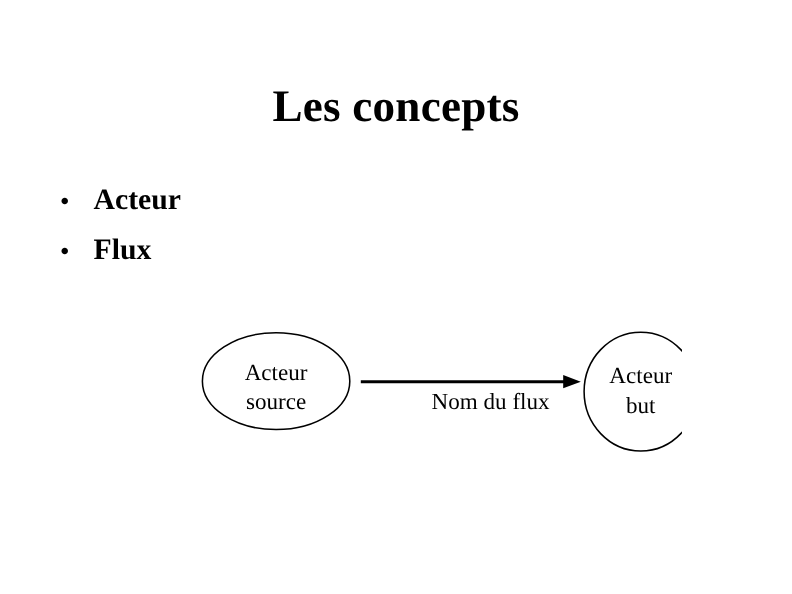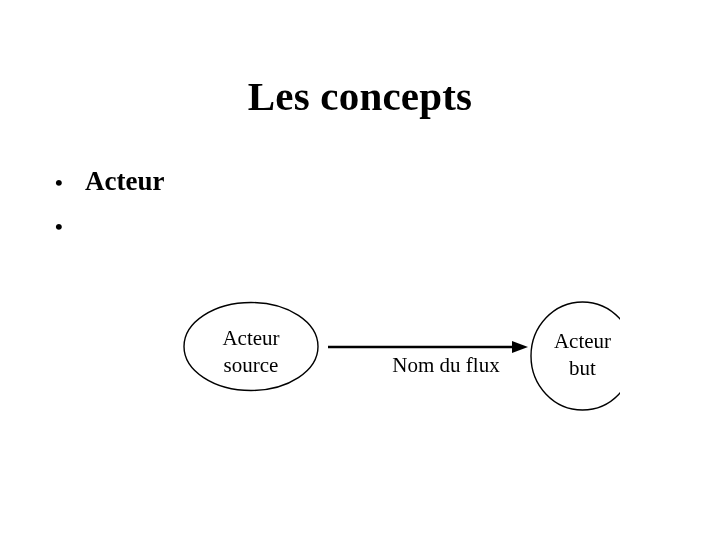--- a/index.html
+++ b/index.html
@@ -116,20 +116,21 @@
 
   <div id="bullet-list">
 
     <div class="bullet-row">
       <span class="bullet-glyph">•</span>
       <span class="bullet-label">Acteur</span>
     </div>
 
     <div class="bullet-row">
       <span class="bullet-glyph">•</span>
+      <span class="bullet-label">Flux</span>
     </div>
 
   </div>
 
   <svg id="diagram" viewBox="0 0 720 540" width="720" height="540">
 
     <g>
       <ellipse class="ellipse-shape" cx="251" cy="346.5" rx="67" ry="44"></ellipse>
       <text class="node-text" x="251" y="345">Acteur</text>
       <text class="node-text" x="251" y="372">source</text>

